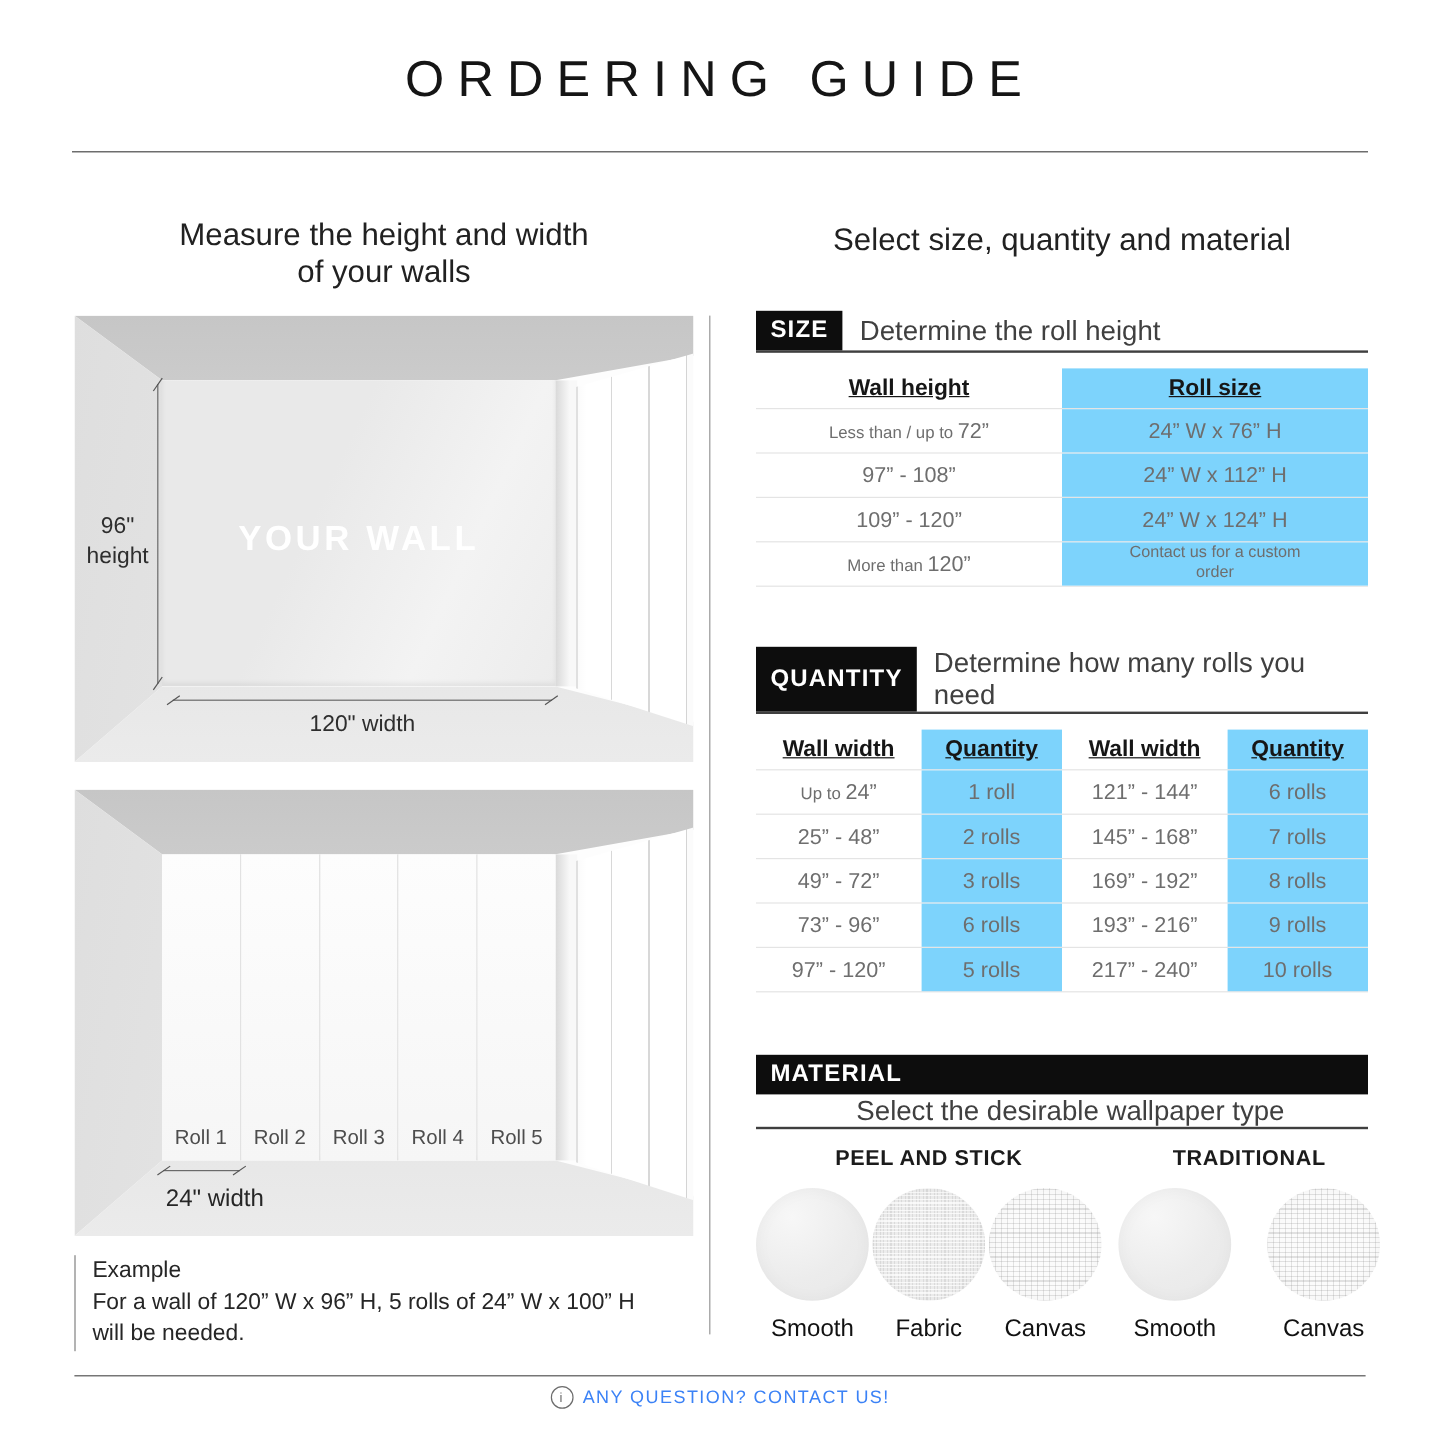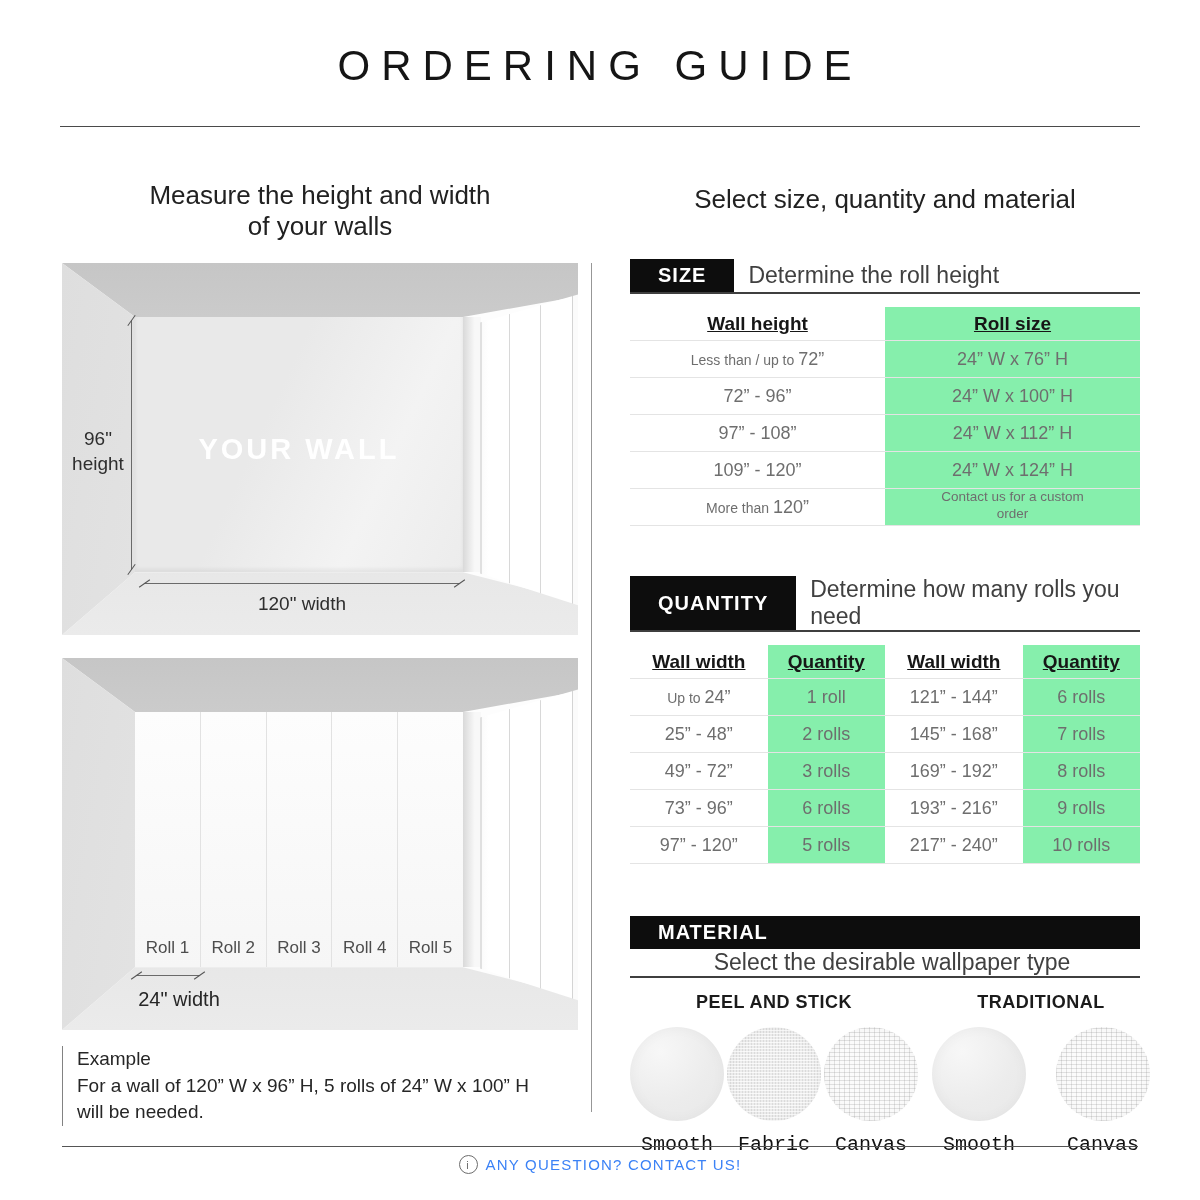--- a/index.html
+++ b/index.html
@@ -68,50 +68,50 @@
 
   .example{position:absolute;left:62px;top:1046px;border-left:1px solid #828282;
            padding-left:14px;font-size:19px;color:#262626;line-height:1.4;}
 
   
   .right-col{position:absolute;left:630px;top:184px;width:510px;}
   .right-heading{text-align:center;font-size:26px;font-weight:500;color:#212121;}
 
   .section-header{display:flex;align-items:stretch;border-bottom:2px solid #3f3f3f;}
   .badge{background:#0d0d0d;color:#fff;font-size:20px;font-weight:600;letter-spacing:1px;
-         padding:5px 28px;display:flex;align-items:center;}
+         padding:5px 12px;display:flex;align-items:center;}
   .section-title{font-size:23px;color:#404040;margin-left:14px;align-self:center;}
 
   .size-header{margin-top:44px;}
   .quantity-header{margin-top:50px;}
   .material-header{margin-top:52px;flex-direction:column;}
 
   .table{width:100%;margin-top:13px;}
   .t-row{display:flex;border-bottom:1px solid #e4e4e4;}
   .t-head .cell{font-size:19px;font-weight:600;color:#161616;height:33px;line-height:33px;text-decoration:underline;}
   .cell{text-align:center;font-size:18px;color:#6e6e6e;height:36px;line-height:36px;}
-  .shaded{background:#86efac;}
+  .shaded{background:#7dd3fc;}
   .half{width:50%;}
   .c-w{width:27%;} .c-q{width:23%;}
   .prefix{font-size:14px;}
   .small-cell{font-size:13.5px;line-height:1.25;display:flex;justify-content:center;}
   .small-cell .inner{max-width:160px;}
 
   .note{display:flex;justify-content:center;align-items:center;gap:8px;margin-top:17px;
         font-size:13px;letter-spacing:.8px;color:#8b8b8b;}
   .info-i{display:inline-flex;width:17px;height:17px;border:1px solid #6d6d6d;border-radius:50%;
           align-items:center;justify-content:center;font-size:11px;color:#6d6d6d;flex:0 0 auto;}
   .info-i::before{content:"i";}
   .info-i.small{width:14px;height:14px;font-size:9px;border-color:#8b8b8b;color:#8b8b8b;}
 
   .mat-groups{display:flex;margin-top:14px;}
   .mat-group1{width:296px;}
   .mat-group2{flex:1;}
   .mat-name{text-align:center;font-size:18px;font-weight:600;letter-spacing:.5px;color:#1b1b1b;}
-  .swatches{display:flex;justify-content:space-between;margin-top:14px;font-family:Liberation Mono, monospace;}
+  .swatches{display:flex;justify-content:space-between;margin-top:14px;}
   .mat-group1 .swatches{gap:3px;}
   .mat-group2 .swatches{gap:30px;}
   .swatch{display:flex;flex-direction:column;align-items:center;}
   .circle{width:94px;height:94px;border-radius:50%;box-shadow:inset 0 0 14px rgba(0,0,0,.035);}
   .tex-smooth{background:radial-gradient(circle at 32% 26%,#f7f7f7,#ececec 55%,#e8e8e8 100%);}
   .tex-fabric{background-color:#ececec;background-image:
       repeating-linear-gradient(0deg,rgba(255,255,255,.75) 0 1px,rgba(0,0,0,0) 1px 3px),
       repeating-linear-gradient(90deg,rgba(150,150,150,.20) 0 1px,rgba(0,0,0,0) 1px 3px);}
   .tex-canvas{background-color:#f4f4f4;background-image:
       repeating-linear-gradient(0deg,rgba(140,140,140,.24) 0 1px,rgba(0,0,0,0) 1px 4px),
@@ -194,24 +194,20 @@
   <div class="table">
     <div class="t-row t-head">
       <div class="cell half">Wall height</div>
       <div class="cell half shaded">Roll size</div>
     </div>
     <div class="t-row">
       <div class="cell half"><span class="prefix">Less than / up to </span><span>72”</span></div>
       <div class="cell half shaded">24” W x 76” H</div>
     </div>
     <div class="t-row">
-      <div class="cell half"><span class="prefix"></span><span>72” - 96”</span></div>
-      <div class="cell half shaded">24” W x 100” H</div>
-    </div>
-    <div class="t-row">
       <div class="cell half"><span class="prefix"></span><span>97” - 108”</span></div>
       <div class="cell half shaded">24” W x 112” H</div>
     </div>
     <div class="t-row">
       <div class="cell half"><span class="prefix"></span><span>109” - 120”</span></div>
       <div class="cell half shaded">24” W x 124” H</div>
     </div>
     <div class="t-row">
       <div class="cell half"><span class="prefix">More than </span><span>120”</span></div>
       <div class="cell half shaded small-cell">

